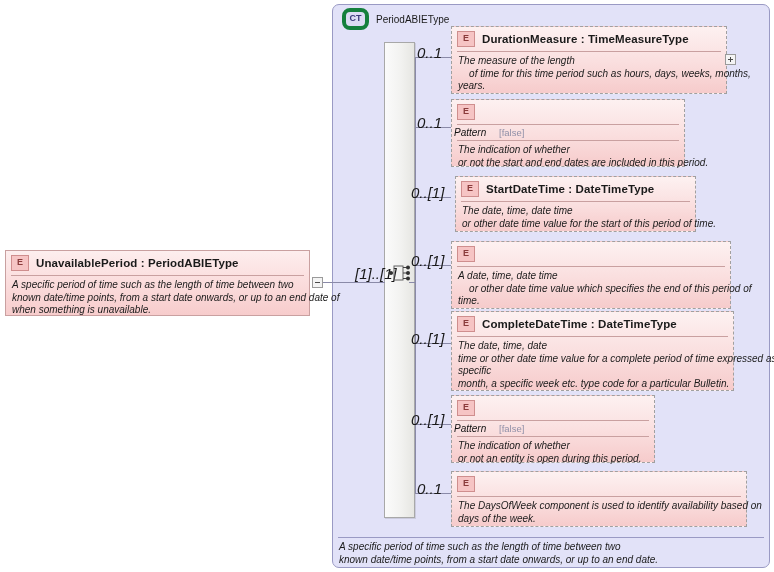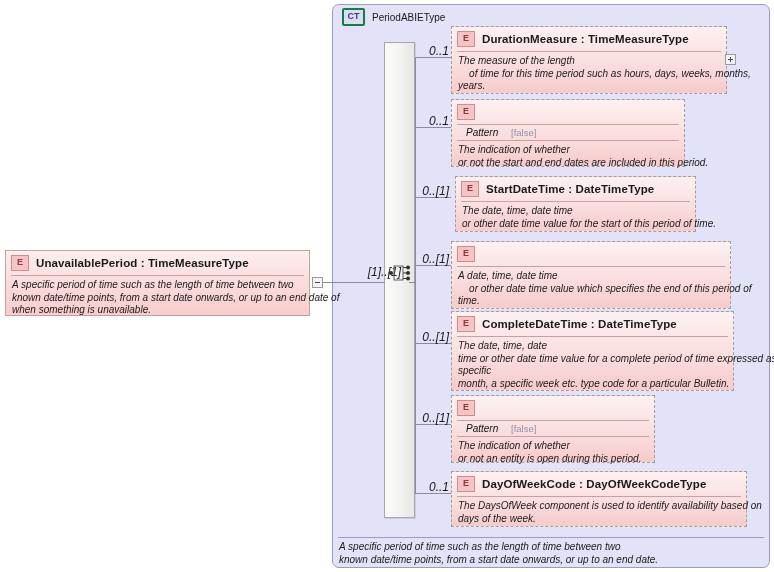--- a/index.html
+++ b/index.html
@@ -62,21 +62,21 @@
     color: #1a1a1a;
     letter-spacing: 0.1px;
     white-space: nowrap;
   }
   .elembox .sep {
     height: 1px;
     background: #c9a0a0;
     margin: 0 5px;
   }
   .elembox .facet {
-    padding: 2px 6px 2px 14px;
+    padding: 2px 6px 2px 2px;
     font-size: 10px;
     white-space: nowrap;
   }
   .elembox .facet .fname {
     font-style: italic;
     color: #111;
   }
   .elembox .facet .fval {
     color: #9090a8;
     margin-left: 10px;
@@ -107,22 +107,22 @@
     align-items: center;
   }
   .ct-tag {
     width: 19px;
     height: 14px;
     line-height: 13px;
     text-align: center;
     font-size: 9px;
     font-weight: bold;
     color: #3a3a7a;
-    border: 2px solid #15803d;
-    border-radius: 2px;
+    border: 4px solid #15803d;
+    border-radius: 8px;
     background: #dcdcf4;
     margin-right: 7px;
   }
   .ct-title {
     font-size: 10px;
     color: #1a1a1a;
     white-space: nowrap;
   }
   .ct-footer-sep {
     position: absolute;
@@ -155,25 +155,25 @@
   }
   .vline {
     position: absolute;
     width: 1px;
     background: #8a8aa8;
   }
 
   
   .card {
     position: absolute;
-    font-size: 12px;
+    font-size: 15px;
     font-style: italic;
     color: #1a1a1a;
     white-space: nowrap;
-    text-align: right;
+    text-align: left;
   }
 
   
   .expander {
     position: absolute;
     box-sizing: border-box;
     width: 11px;
     height: 11px;
     border: 1px solid #9a9a9a;
     background: #f4f4f4;
@@ -218,21 +218,21 @@
 
   <div class="ct-footer-sep" style="left:338px; top:537px; width:426px;"></div>
   <div class="ct-footer-doc" style="left:339px; top:541px; width:424px;">A specific period of time such as the length of time between two
 known date/time points, from a start date onwards, or up to an end date.</div>
 
   <div class="modelbar" style="left:384px; top:42px; width:31px; height:476px;"></div>
 
   <div class="elembox" style="left:5px; top:250px; width:305px; height:66px;">
     <div class="hdr">
       <span class="etag">E</span>
-      <span class="ename">UnavailablePeriod : TimeMeasureType</span>
+      <span class="ename">UnavailablePeriod : PeriodABIEType</span>
     </div>
     <div class="sep"></div>
     <div class="doc">A specific period of time such as the length of time between two
 known date/time points, from a start date onwards, or up to an end date of
 when something is unavailable.</div>
   </div>
 
   <div class="expander" style="left:312px; top:277px;"></div>
   <div class="hline" style="left:323px; top:282px; width:12px;"></div>
   <div class="hline" style="left:335px; top:282px; width:50px;"></div>
@@ -337,20 +337,19 @@
     <div class="sep"></div>
     <div class="doc">The indication of whether
 or not an entity is open during this period.</div>
   </div>
 
   <div class="hline" style="left:415px; top:493px; width:36px;"></div>
   <div class="card" style="left:417px; top:480px; width:32px;">0..1</div>
   <div class="elembox dashed" style="left:451px; top:471px; width:296px; height:56px;">
     <div class="hdr">
       <span class="etag">E</span>
-      <span class="ename">DayOfWeekCode : DayOfWeekCodeType</span>
     </div>
     <div class="sep"></div>
     <div class="doc">The DaysOfWeek component is used to identify availability based on
 days of the week.</div>
   </div>
 
 </div>
 
 </body></html>

